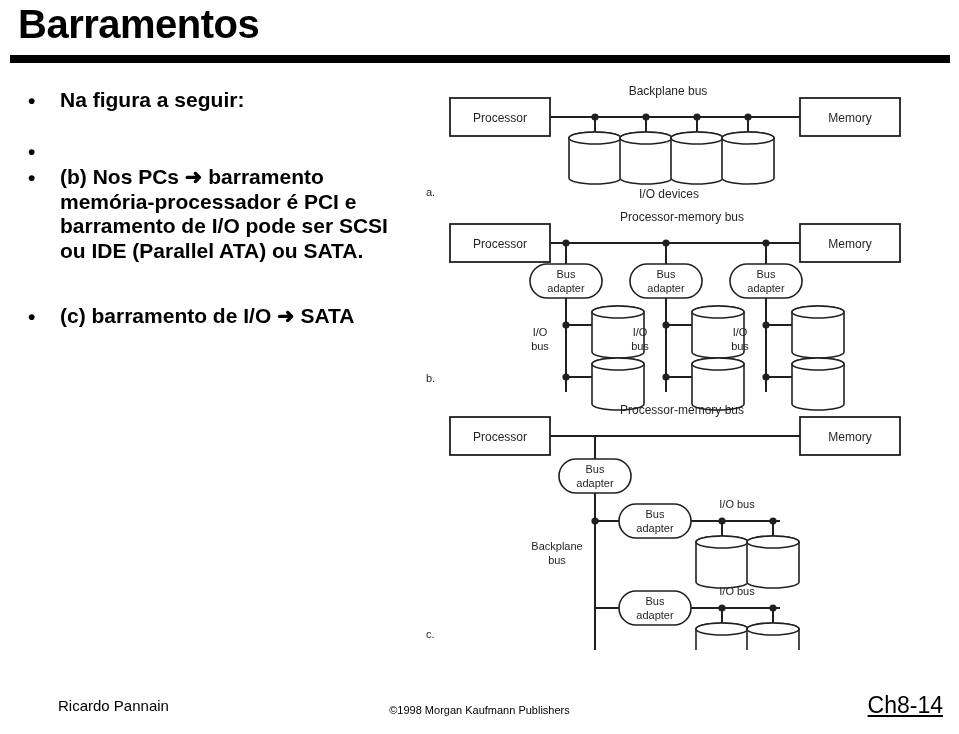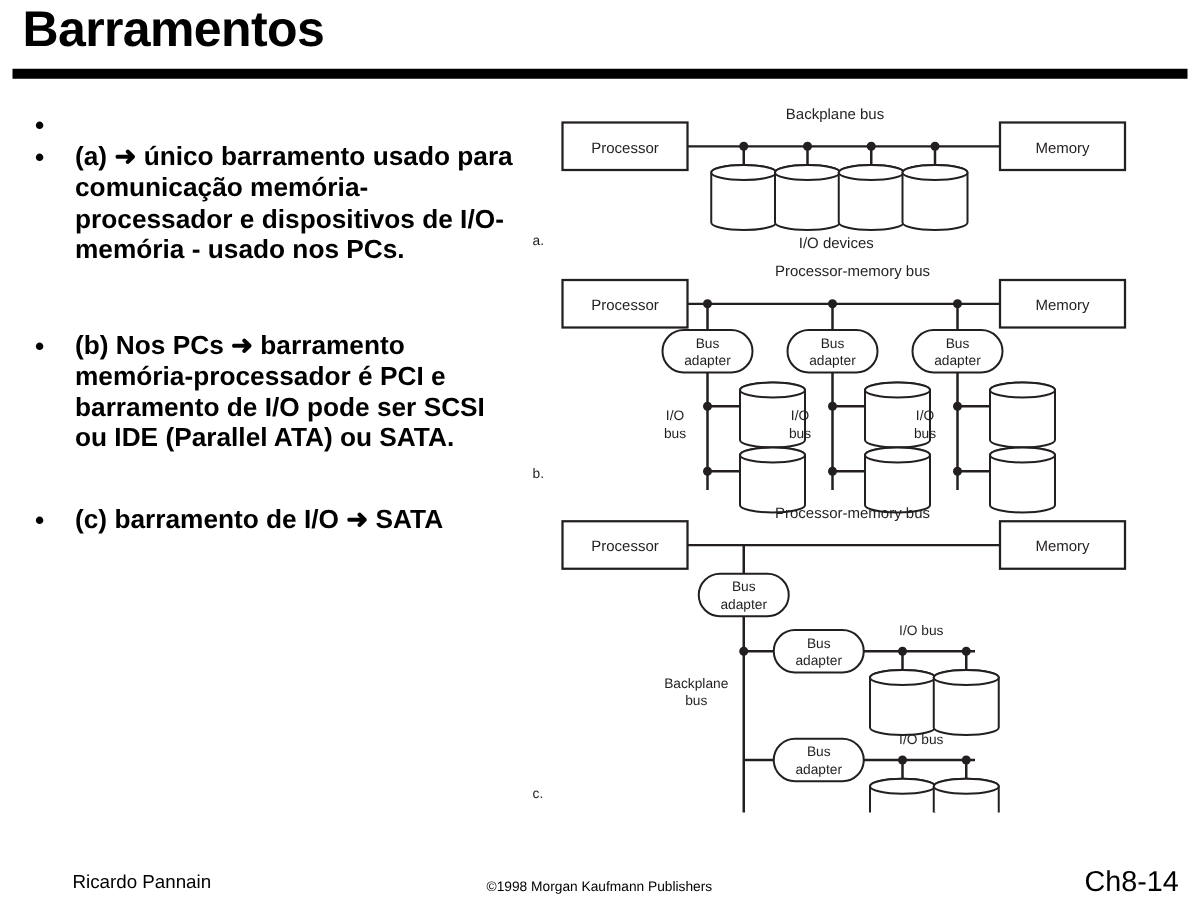--- a/index.html
+++ b/index.html
@@ -44,38 +44,38 @@
   #footer-author{
     position:absolute;left:58px;top:697px;
     font-size:15px;color:#000;
   }
   #footer-copyright{
     position:absolute;left:0;right:0;top:704px;text-align:center;
     font-size:11px;color:#000;
   }
   #footer-chapter{
     position:absolute;right:16px;top:692px;
-    font-size:23px;color:#000;
+    font-size:23px;color:#000;text-decoration:underline;
   }
 </style>
 </head>
 <body>
 
 <div class="slide">
 
   <div id="slide-title">Barramentos</div>
   <div id="title-rule"></div>
 
   <div id="bullet-list">
     <div class="bullet b1">
       <span class="dot">•</span>
+      <span>Na figura a seguir:</span>
     </div>
     <div class="bullet b2">
       <span class="dot">•</span>
-      <span>(a) ➜ único barramento usado para comunicação memória-processador e dispositivos de I/O-memória   - usado nos PCs.</span>
     </div>
     <div class="bullet b3">
       <span class="dot">•</span>
       <span>(b) Nos PCs ➜ barramento memória-processador é PCI e barramento de I/O pode ser SCSI ou IDE (Parallel ATA) ou SATA.</span>
     </div>
     <div class="bullet b4">
       <span class="dot">•</span>
       <span>(c) barramento de I/O ➜  SATA</span>
     </div>
   </div>

